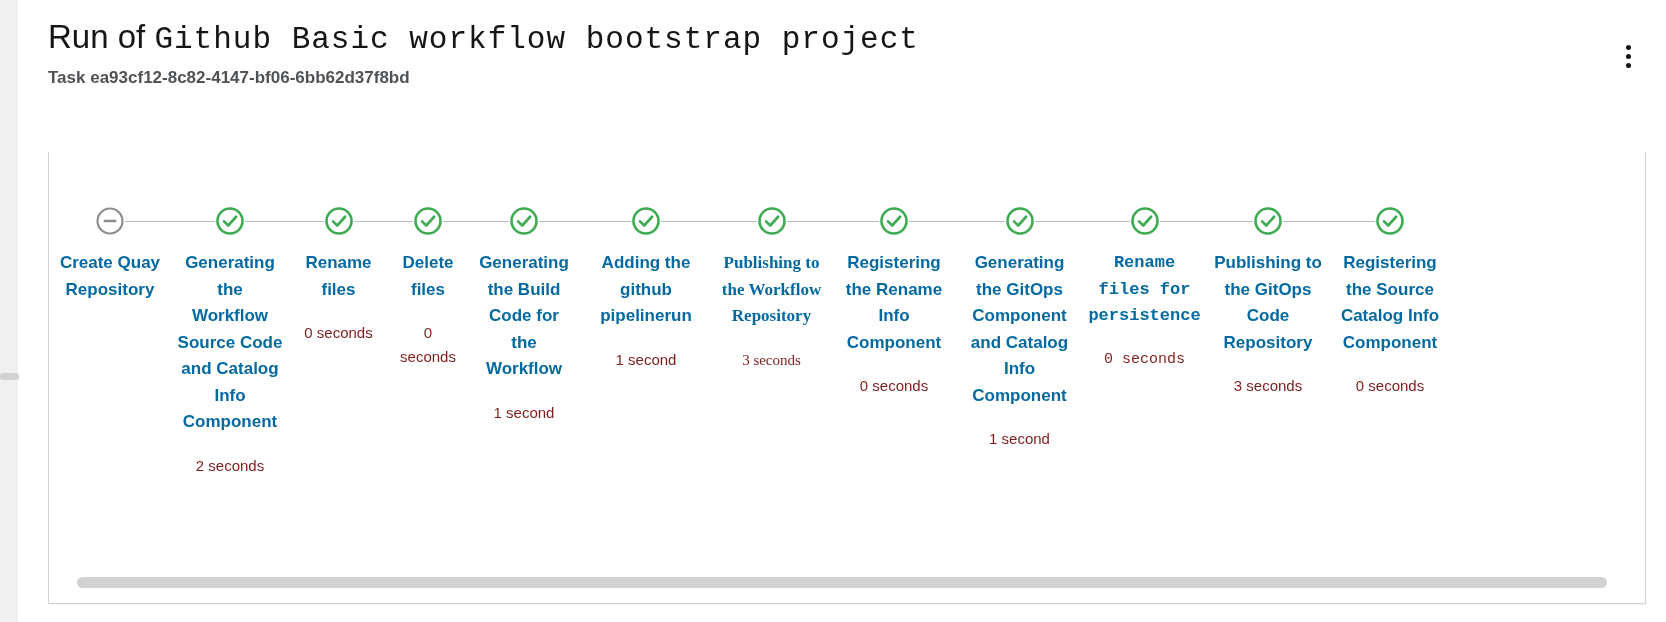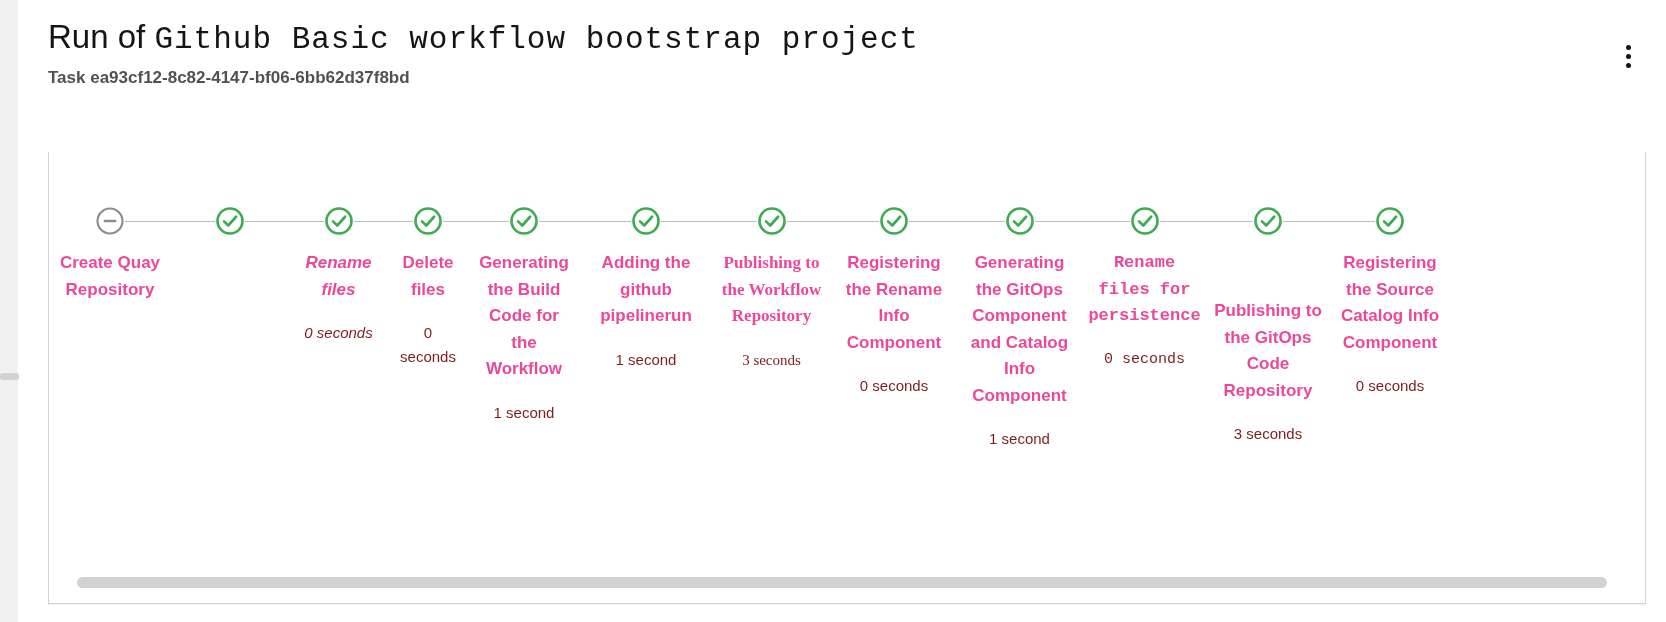--- a/index.html
+++ b/index.html
@@ -169,21 +169,21 @@
     display: block;
   }
   .step-body {
     padding: 14px 6px 0 6px;
     text-align: center;
     width: 100%;
   }
   .step-label {
     font-size: 17px;
     font-weight: 700;
-    color: #ec4899;
+    color: #0369a1;
     line-height: 1.56;
     word-wrap: break-word;
   }
   .step-duration {
     font-size: 15px;
     font-weight: 400;
     color: #7f1d1d;
     line-height: 1.6;
     margin-top: 18px;
   }
@@ -251,22 +251,26 @@
             <div class="step-icon-row">
               <div class="connector"></div>
               <span style="display: flex;">
                 <svg class="step-icon" viewBox="0 0 24 24">
                   <circle cx="12" cy="12" r="10" fill="none" stroke="#3eab52" stroke-width="2.1"></circle>
                   <path d="M7.2 12.3 L10.6 15.6 L16.9 8.6" fill="none" stroke="#3eab52" stroke-width="2.1" stroke-linecap="round" stroke-linejoin="round"></path>
                 </svg>
               </span>
               <div class="connector"></div>
             </div>
-          </div>
-          <div class="step" style="width: 99px; font-style: italic;">
+            <div class="step-body">
+              <div class="step-label">Generating the Workflow Source Code and Catalog Info Component</div>
+              <div class="step-duration">2 seconds</div>
+            </div>
+          </div>
+          <div class="step" style="width: 99px;">
             <div class="step-icon-row">
               <div class="connector"></div>
               <span style="display: flex;">
                 <svg class="step-icon" viewBox="0 0 24 24">
                   <circle cx="12" cy="12" r="10" fill="none" stroke="#3eab52" stroke-width="2.1"></circle>
                   <path d="M7.2 12.3 L10.6 15.6 L16.9 8.6" fill="none" stroke="#3eab52" stroke-width="2.1" stroke-linecap="round" stroke-linejoin="round"></path>
                 </svg>
               </span>
               <div class="connector"></div>
             </div>
@@ -380,21 +384,21 @@
                   <path d="M7.2 12.3 L10.6 15.6 L16.9 8.6" fill="none" stroke="#3eab52" stroke-width="2.1" stroke-linecap="round" stroke-linejoin="round"></path>
                 </svg>
               </span>
               <div class="connector"></div>
             </div>
             <div class="step-body">
               <div class="step-label">Rename files for persistence</div>
               <div class="step-duration">0 seconds</div>
             </div>
           </div>
-          <div class="step" style="width: 122px; gap: 48px;">
+          <div class="step" style="width: 122px;">
             <div class="step-icon-row">
               <div class="connector"></div>
               <span style="display: flex;">
                 <svg class="step-icon" viewBox="0 0 24 24">
                   <circle cx="12" cy="12" r="10" fill="none" stroke="#3eab52" stroke-width="2.1"></circle>
                   <path d="M7.2 12.3 L10.6 15.6 L16.9 8.6" fill="none" stroke="#3eab52" stroke-width="2.1" stroke-linecap="round" stroke-linejoin="round"></path>
                 </svg>
               </span>
               <div class="connector"></div>
             </div>

